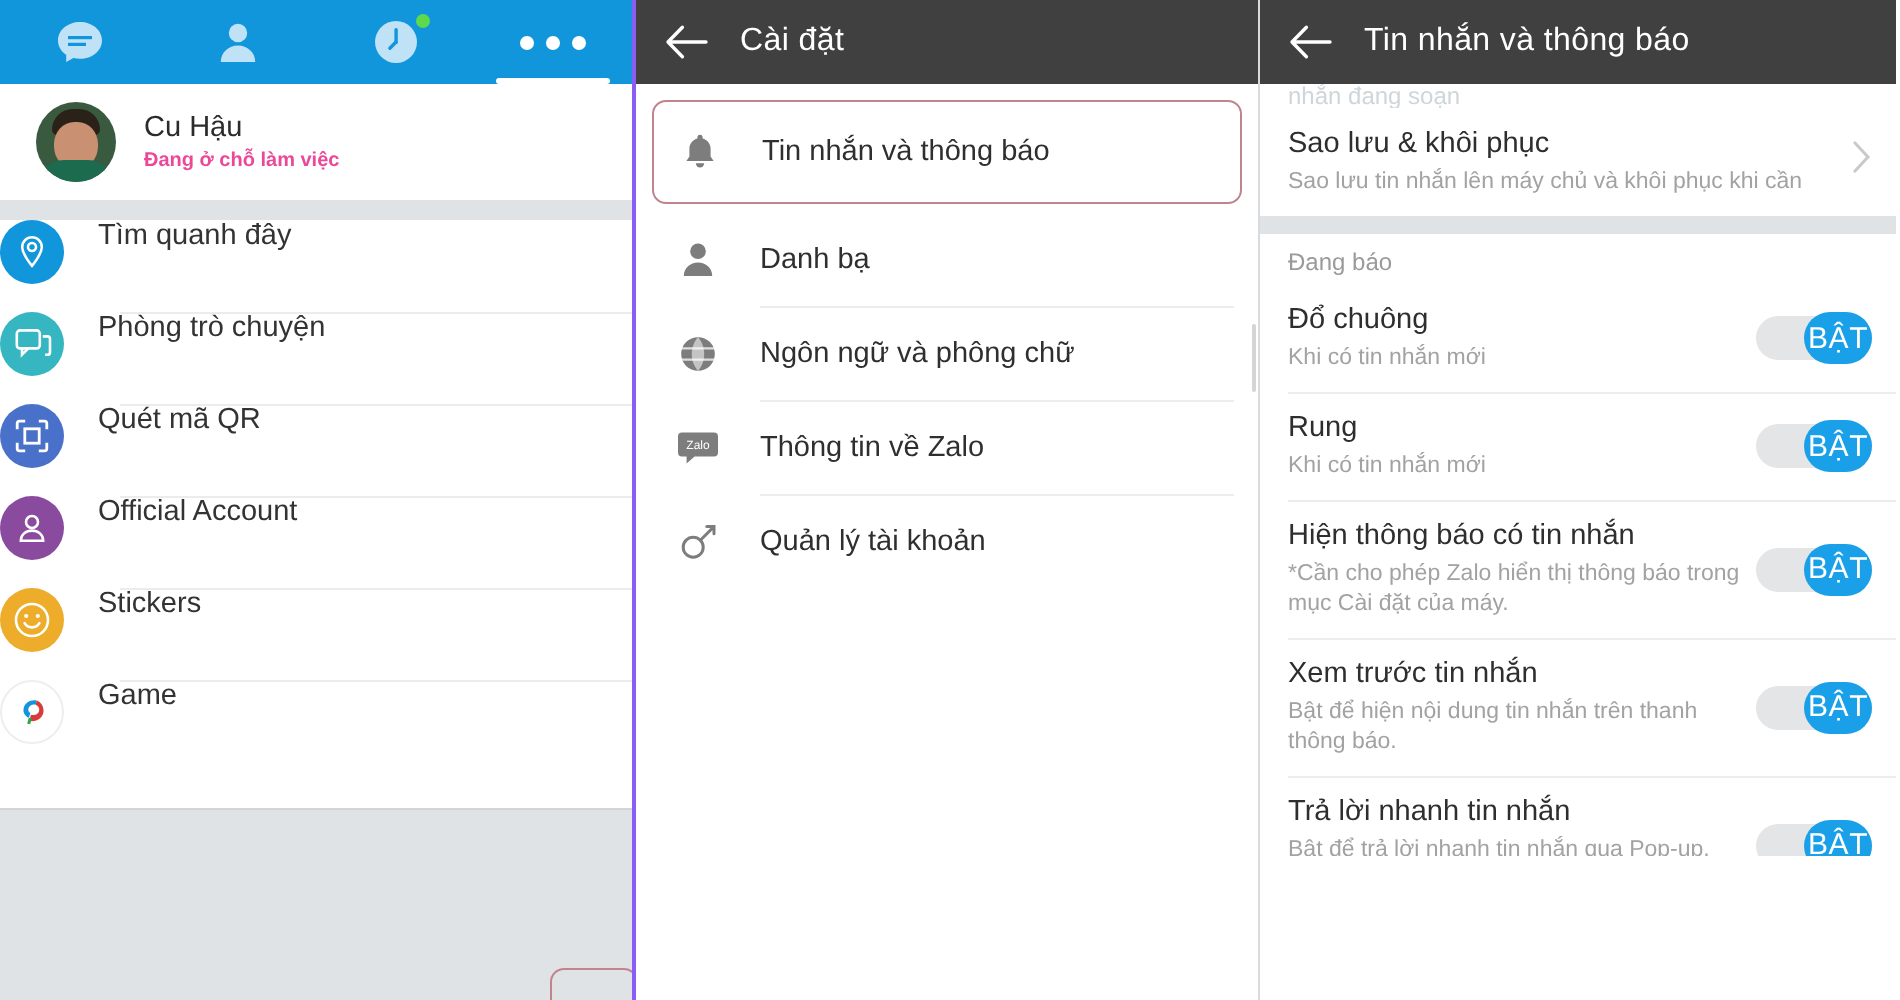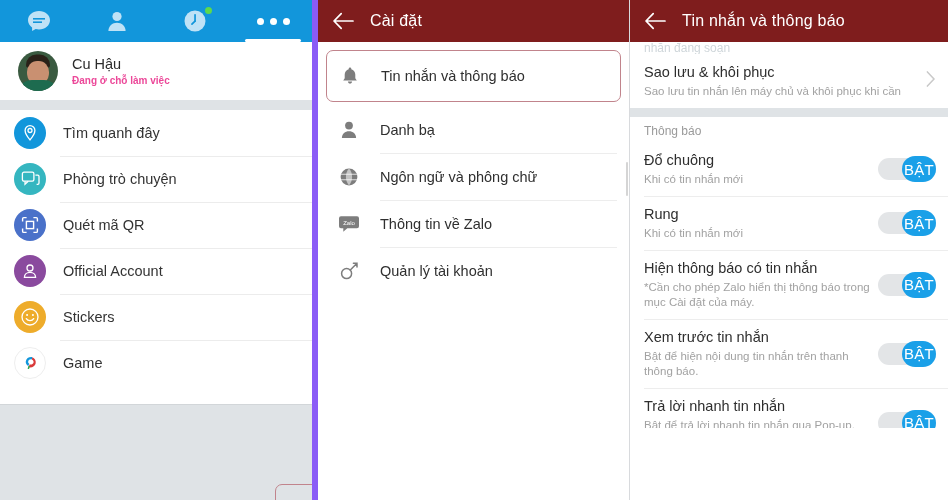--- a/index.html
+++ b/index.html
@@ -7,21 +7,21 @@
     width: 950px; height: 500px;
     overflow: hidden;
     background: #ffffff;
     font-family: "Liberation Sans", "DejaVu Sans", sans-serif;
     -webkit-font-smoothing: antialiased;
   }
   .app { display: flex; width: 950px; height: 500px; }
 
   
   .panel { position: relative; height: 500px; background: #fff; overflow: hidden; }
-  .panel-left   { width: 318px; border-right: 6px solid #8b5cf6; }
+  .panel-left   { width: 318px; border-right: 2px solid #8b5cf6; }
   .panel-mid    { width: 312px; border-right: 1px solid #d8dadd; }
   .panel-right  { width: 318px; }
 
   
   .tabbar {
     height: 42px; background: #1296db;
     display: flex; align-items: center; position: relative;
   }
   .tab {
     flex: 1; height: 42px; display: flex; align-items: center;
@@ -33,21 +33,21 @@
     background: #5ed94c; top: 7px; right: 22px;
   }
   .tab.active::after {
     content: ""; position: absolute; left: 14%; right: 14%;
     bottom: 0; height: 3px; background: #ffffff; border-radius: 2px;
   }
   .dots { display: flex; gap: 6px; }
   .dots i { width: 7px; height: 7px; border-radius: 50%; background: #fff; display: block; }
 
   .headerbar {
-    height: 42px; background: #7f1d1d; display: flex; align-items: center;
+    height: 42px; background: #404040; display: flex; align-items: center;
     padding-left: 14px; gap: 16px; position: relative; z-index: 5;
   }
   .headerbar .back { cursor: pointer; display: flex; align-items: center; }
   .headerbar .title {
     color: #ffffff; font-size: 16px; letter-spacing: .2px;
   }
 
   
   .profile {
     height: 58px; display: flex; align-items: center; gap: 14px;
@@ -73,22 +73,22 @@
     width: 40px; height: 15px; border-radius: 14px 14px 0 0; background: #1d6b4f;
   }
   .profile .ptxt { display: flex; flex-direction: column; gap: 3px; }
   .profile .pname { font-size: 14.5px; color: #2b2b2b; }
   .profile .pstatus { font-size: 10px; color: #ec4899; font-weight: bold; }
 
   .gapbar { height: 10px; background: #dfe3e6; }
 
   .menulist { background: #fff; }
   .menu-item {
-    height: 46px; display: flex; align-items: center; gap: 17px;
-    padding-left: 14px; position: relative; cursor: pointer; background: #fff;
+    height: 46px; display: flex; gap: 17px;
+    padding-left: 0; position: relative; cursor: pointer; background: #fff;
   }
   .menu-item + .menu-item::before {
     content: ""; position: absolute; left: 60px; right: 0; top: 0;
     height: 1px; background: #ececec;
   }
   .mi-icon {
     width: 32px; height: 32px; border-radius: 50%; flex: none;
     display: flex; align-items: center; justify-content: center;
   }
   .mi-label { font-size: 14.5px; color: #333; }
@@ -372,21 +372,21 @@
         <div class="r-title">Sao lưu &amp; khôi phục</div>
         <div class="r-sub">Sao lưu tin nhắn lên máy chủ và khôi phục khi cần</div>
         <span class="chev">
           <svg width="10" height="17" viewBox="0 0 10 17">
               <path d="M1.4 1.4L8 8.5l-6.6 7.1" fill="none" stroke="#c9c9c9" stroke-width="1.5" stroke-linecap="round"></path>
             </svg>
         </span>
       </div>
 
       <div class="sect-gap"></div>
-      <div class="sect-head">Thông báo</div>
+      <div class="sect-head">Đang báo</div>
 
       <div class="row toggle-row">
         <div class="r-title">Đổ chuông</div>
         <div class="r-sub">Khi có tin nhắn mới</div>
         <span class="switch">
           <span class="knob">BẬT</span>
         </span>
       </div>
 
       <div class="row toggle-row">

